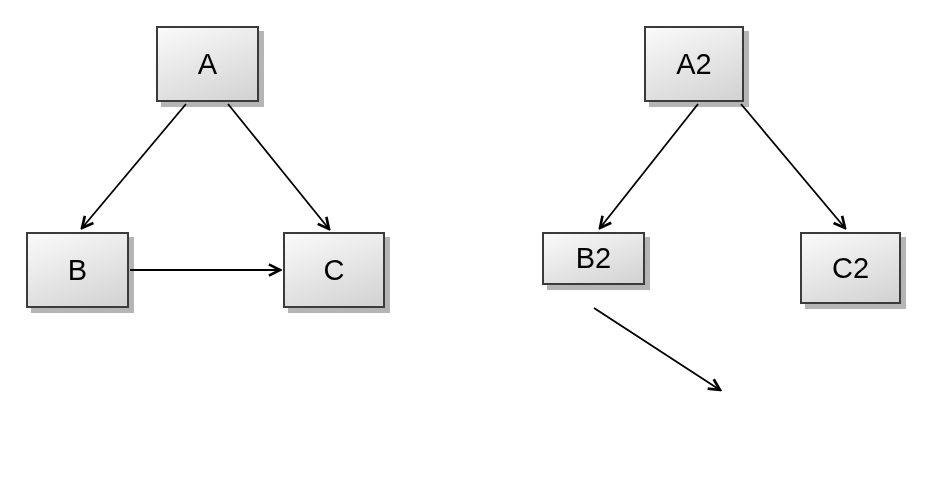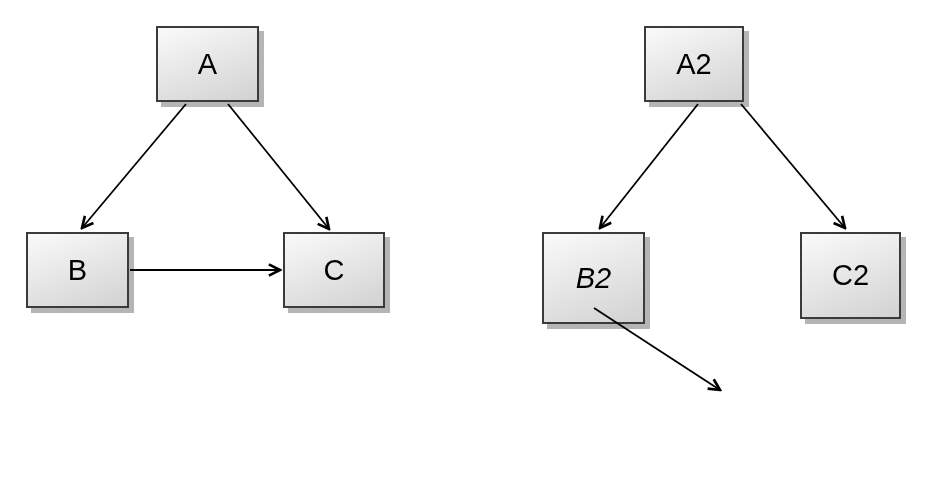--- a/index.html
+++ b/index.html
@@ -62,24 +62,24 @@
   <div class="node" style="left:26px; top:232px; width:103px; height:76px;">
     <span class="node-label">B</span>
   </div>
   <div class="node" style="left:283px; top:232px; width:102px; height:76px;">
     <span class="node-label">C</span>
   </div>
 
   <div class="node" style="left:644px; top:26px; width:100px; height:76px;">
     <span class="node-label">A2</span>
   </div>
-  <div class="node" style="left:542px; top:232px; width:103px; height:92px;font-style:italic;">
+  <div class="node" style="left:542px; top:232px; width:103px; height:53px;">
     <span class="node-label">B2</span>
   </div>
-  <div class="node" style="left:800px; top:232px; width:101px; height:87px;">
+  <div class="node" style="left:800px; top:232px; width:101px; height:72px;">
     <span class="node-label">C2</span>
   </div>
 
   <svg class="edges" viewBox="0 0 940 504" xmlns="http://www.w3.org/2000/svg">
     <defs>
       <marker id="arrow" viewBox="0 0 11 11" refX="9.5" refY="5.5" markerWidth="8.5" markerHeight="8.5" orient="auto">
         <path d="M1.5,1.5 L9.5,5.5 L1.5,9.5" fill="none" stroke="#000000" stroke-width="1.9"></path>
       </marker>
     </defs>
     <line class="edge-line" x1="186" y1="104" x2="82" y2="228" marker-end="url(#arrow)"></line>

